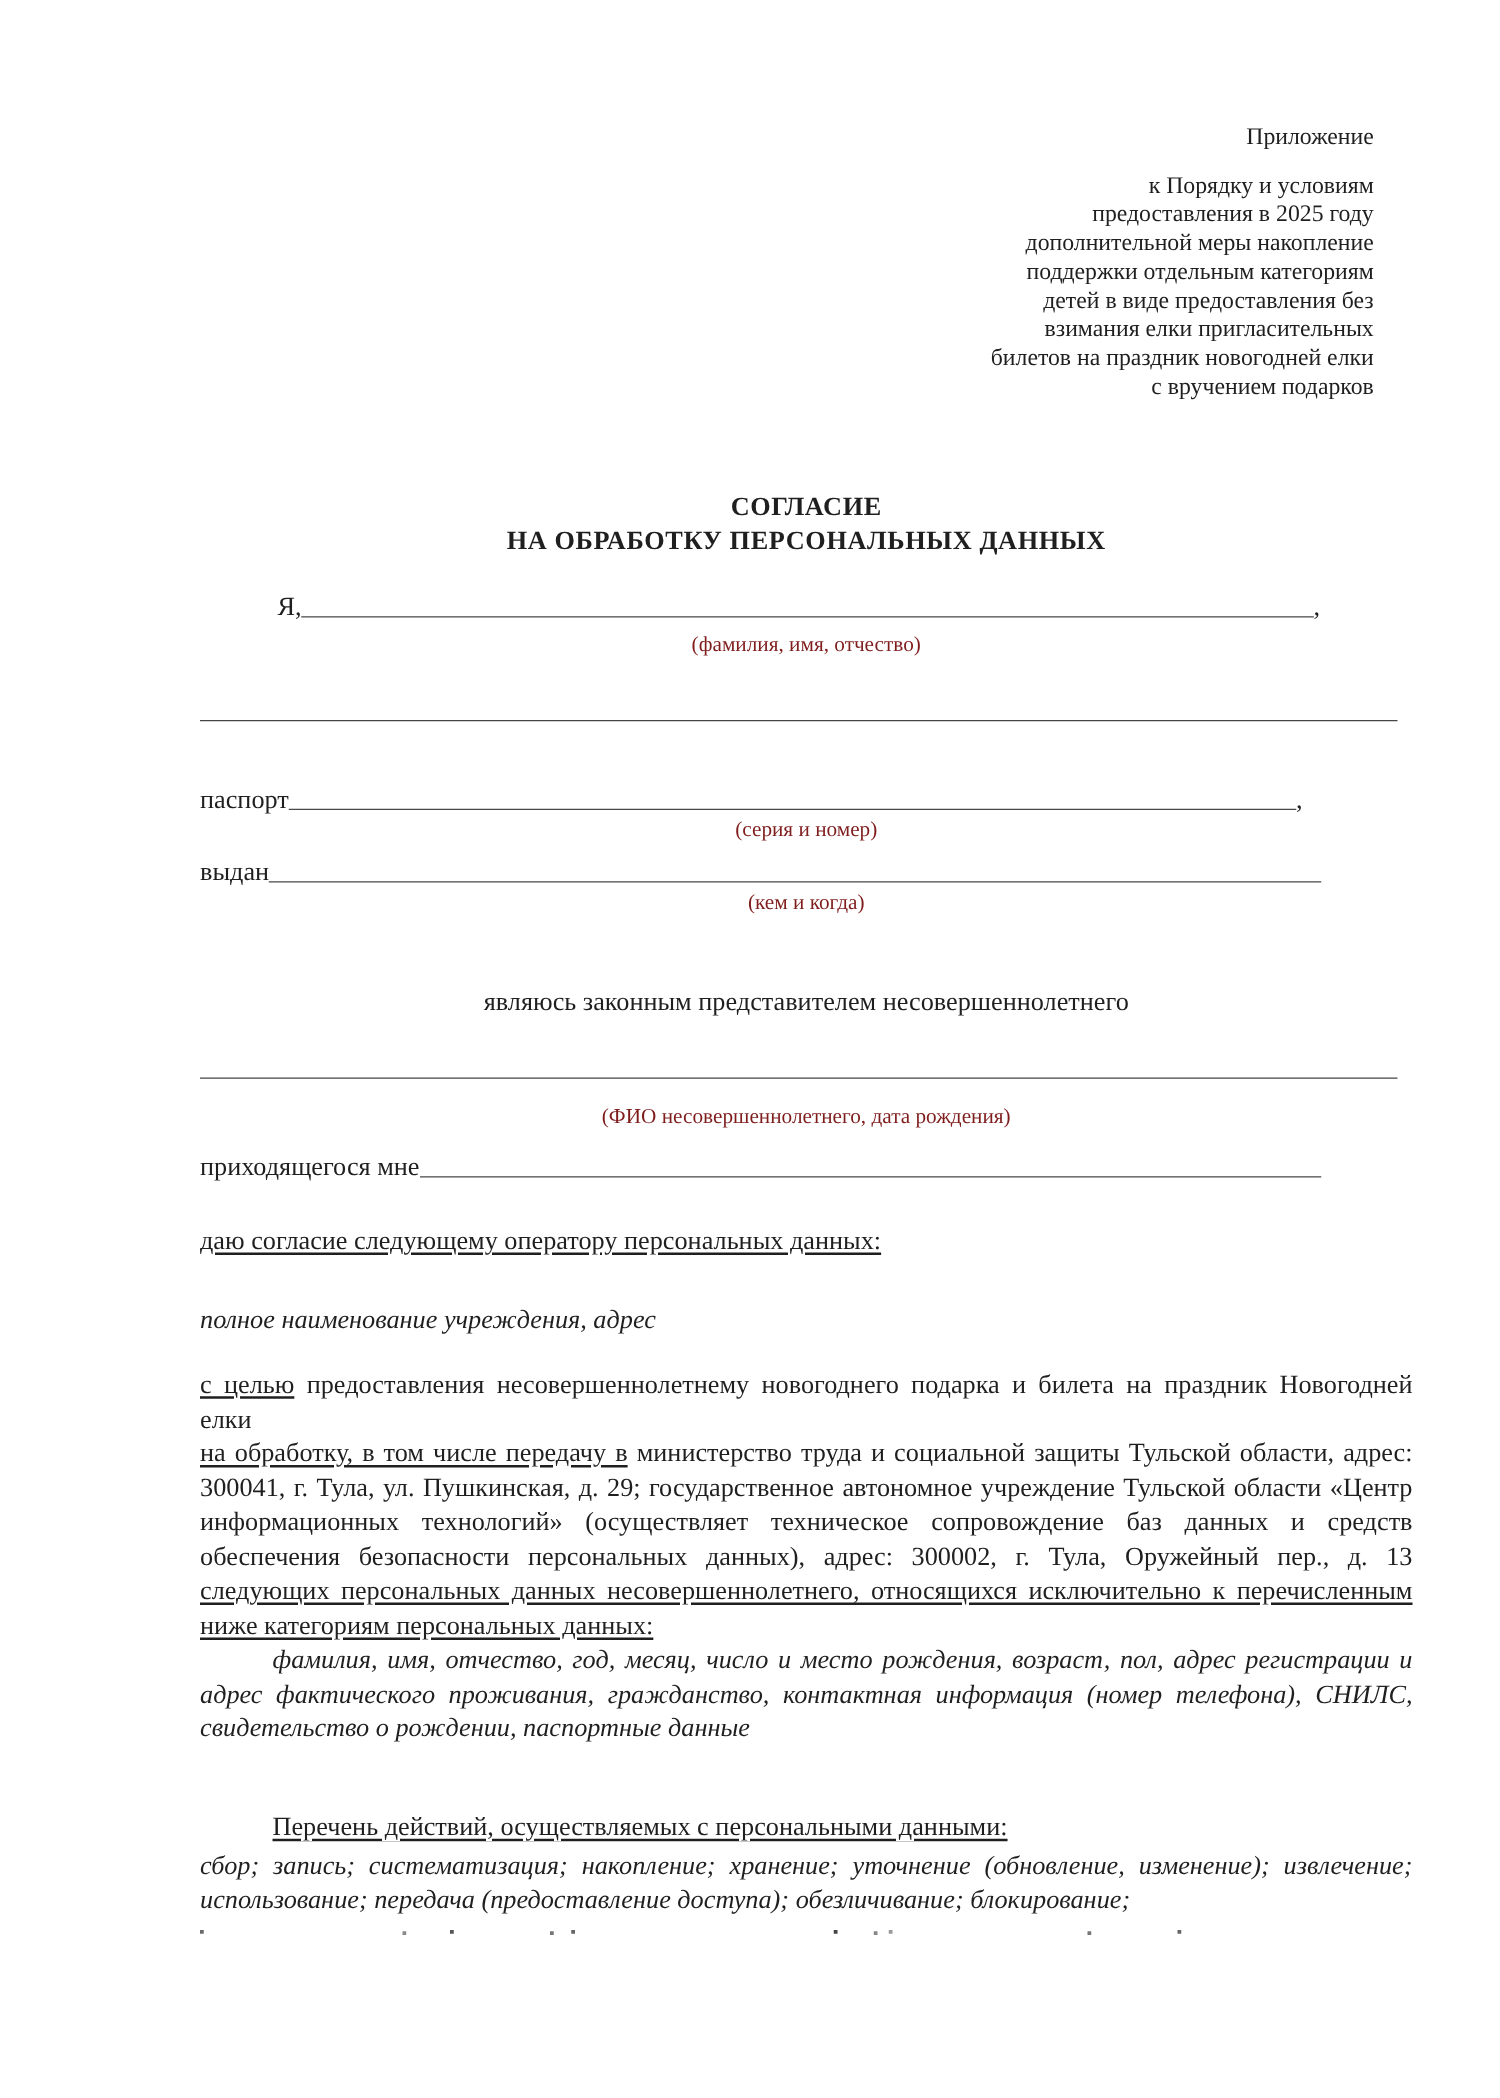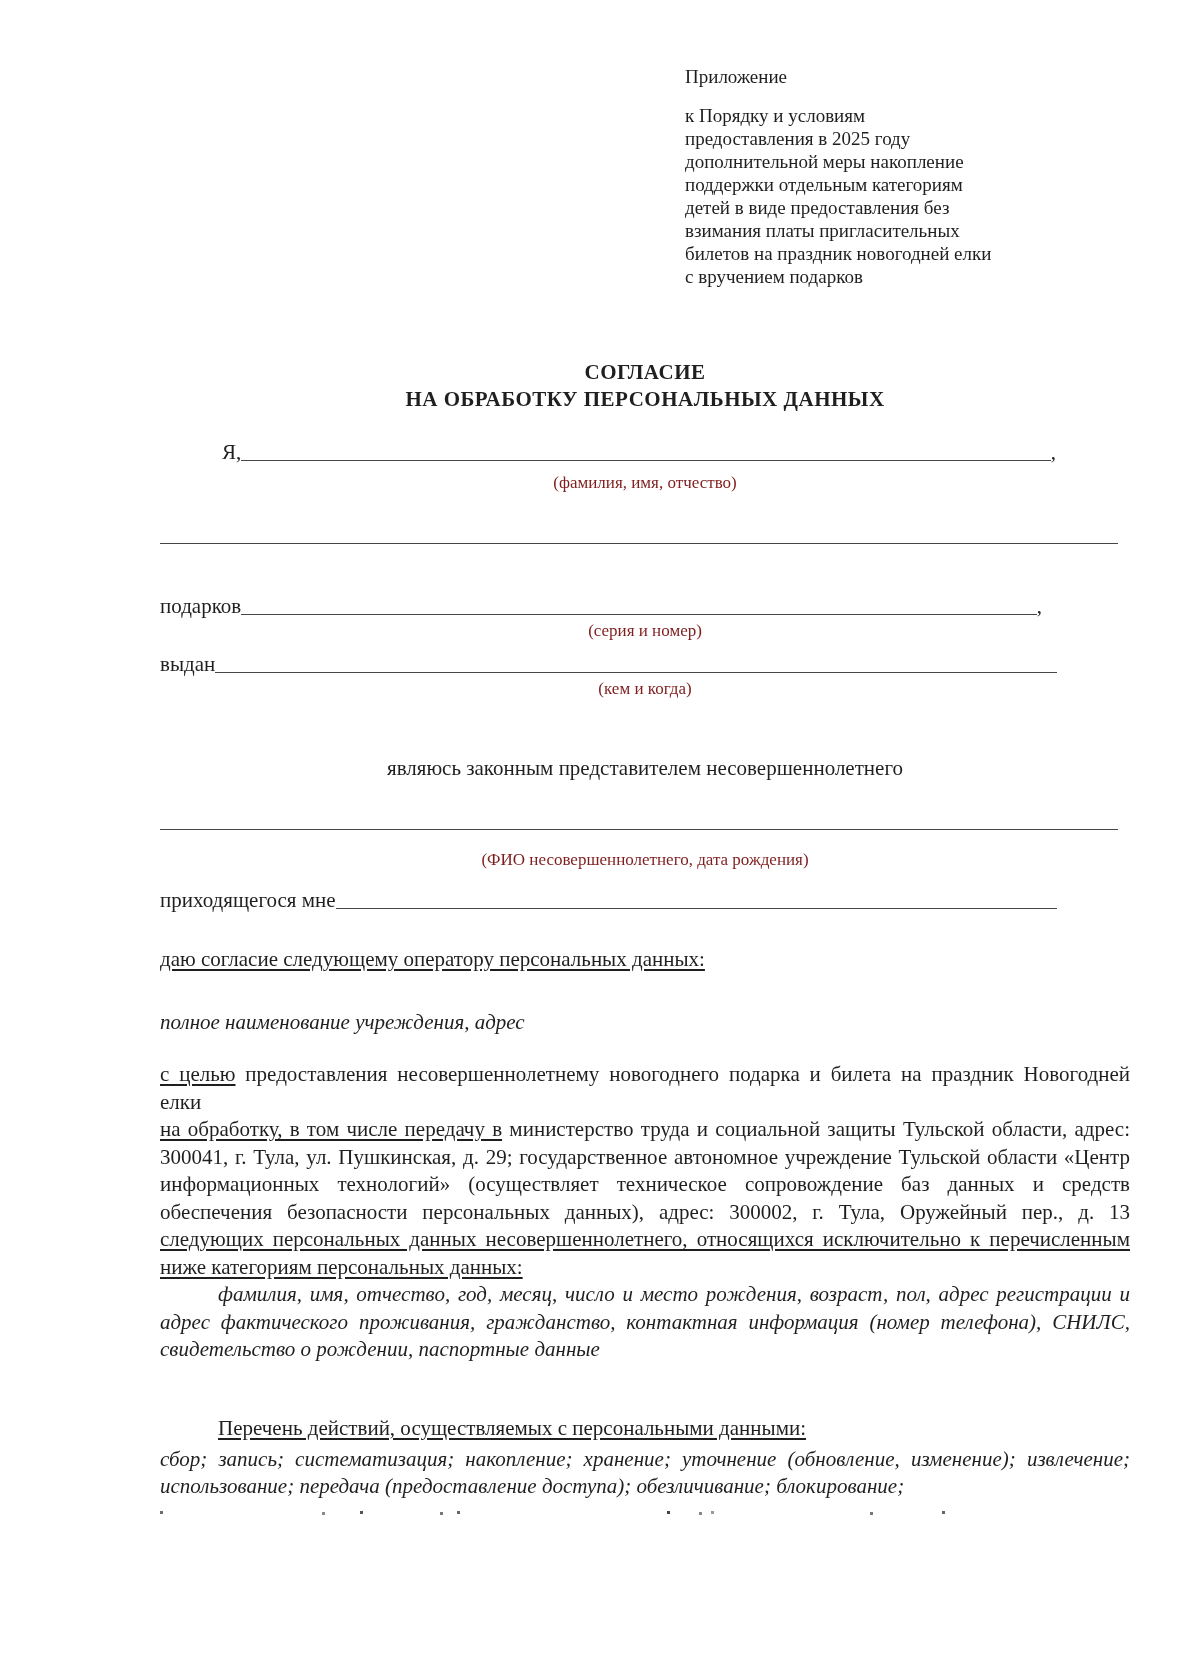--- a/index.html
+++ b/index.html
@@ -6,22 +6,22 @@
   html,body { background:#ffffff; }
   body {
     width:1200px; height:1678px; position:relative; overflow:hidden;
     font-family:"Liberation Serif", serif; color:#1f1f1f;
   }
   .page { position:absolute; inset:0; background:#fff; }
   .content { margin-left:160px; margin-right:70px; } 
 
   
   .appendix {
-    margin-top:65px; margin-left:auto; margin-right:25px;
-    width:420px; font-size:19px; line-height:23px; text-align:left; padding-right:6px;
+    margin-top:98px; margin-left:auto; margin-right:25px;
+    width:420px; font-size:19px; line-height:23px; text-align:right; padding-right:6px;
   }
   .appendix .appendix-label { margin-bottom:16px; }
 
   
   .doc-title {
     margin-top:71px; text-align:center; font-weight:bold;
     font-size:21px; line-height:27px; letter-spacing:0.5px;
   }
 
   
@@ -76,42 +76,42 @@
 <div class="page">
   <div class="content">
 
     <div class="appendix">
       <div class="appendix-label">Приложение</div>
       <div>к Порядку и условиям</div>
       <div>предоставления в 2025 году</div>
       <div>дополнительной меры накопление</div>
       <div>поддержки отдельным категориям</div>
       <div>детей в виде предоставления без</div>
-      <div>взимания платы пригласительных</div>
+      <div>взимания елки пригласительных</div>
       <div>билетов на праздник новогодней елки</div>
       <div>с вручением подарков</div>
     </div>
 
     <div class="doc-title">
       <div>СОГЛАСИЕ</div>
       <div>НА ОБРАБОТКУ ПЕРСОНАЛЬНЫХ ДАННЫХ</div>
     </div>
 
     <div class="fline row-name">
       <span class="lbl">Я,</span>
       <span class="line"></span>
       <span class="lbl">,</span>
     </div>
     <div class="caption caption-fio">(фамилия, имя, отчество)</div>
 
 
     <div class="hr-line hr-1"></div>
 
     <div class="fline row-passport">
-      <span class="lbl">подарков</span>
+      <span class="lbl">паспорт</span>
       <span class="line"></span>
       <span class="lbl">,</span>
     </div>
     <div class="caption caption-passport">(серия и номер)</div>
 
     <div class="fline row-issued">
       <span class="lbl">выдан</span>
       <span class="line"></span>
     </div>
     <div class="caption caption-issued">(кем и когда)</div>

